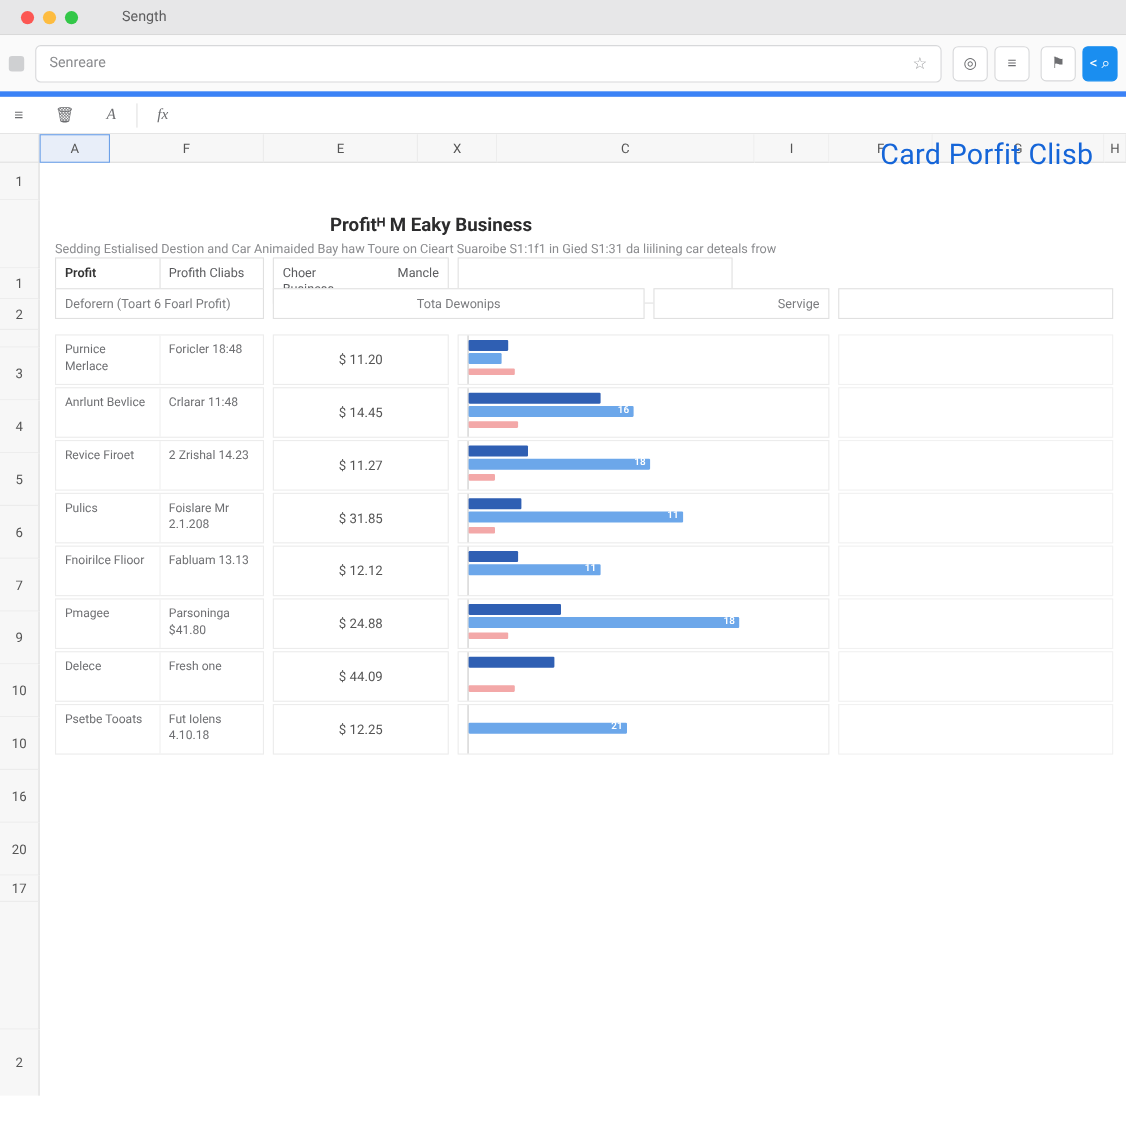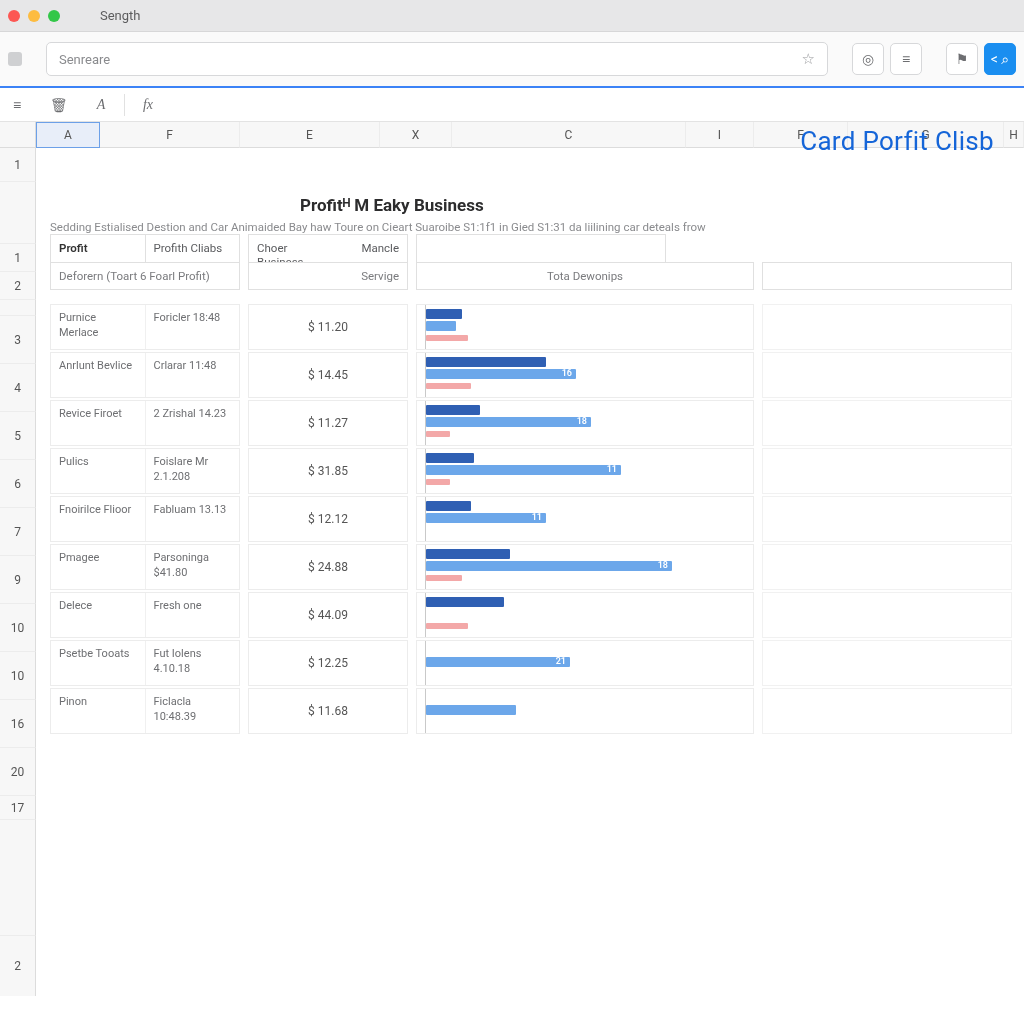--- a/index.html
+++ b/index.html
@@ -1,28 +1,28 @@
 <!DOCTYPE html>
 <html><head>
 <meta charset="utf-8">
 <style>
   *{box-sizing:border-box;margin:0;padding:0;font-family:-apple-system,BlinkMacSystemFont,"Segoe UI",Roboto,Arial,sans-serif}
   body{width:1024px;height:1024px;background:#fff;overflow:hidden;color:#333}
 
   
-  .titlebar{height:32px;background:#e7e7e8;display:flex;align-items:center;padding:0 8px;border-bottom:1px solid #d7d7d8}
+  .titlebar{height:32px;background:#e7e7e8;display:flex;align-items:center;padding:0 19px;border-bottom:1px solid #d7d7d8}
   .traffic{display:flex;gap:8px;margin-right:40px}
   .traffic span{width:12px;height:12px;border-radius:50%}
   .dot-red{background:#fc5753}
   .dot-yellow{background:#fdbc40}
   .dot-green{background:#33c748}
   .titlebar .title{font-size:13px;color:#5d5d5e}
 
   
-  .addrbar{height:56px;background:#fafafa;border-bottom:2px solid #3b82f6;display:flex;align-items:center;padding:0 8px;gap:24px}
+  .addrbar{height:56px;background:#fafafa;border-bottom:5px solid #3b82f6;display:flex;align-items:center;padding:0 8px;gap:10px}
   .addrbar .nav-icon{width:14px;height:14px;border-radius:3px;background:#cfd0d2}
   .omnibox{flex:1;height:34px;border:1px solid #d7d8da;border-radius:5px;display:flex;align-items:center;padding:0 12px;background:#fff;color:#8a8b8e;font-size:13px;justify-content:space-between}
   .omnibox .star{color:#9a9b9e;font-size:15px}
   .ext-group{display:flex;gap:6px}
   .ext-btn{width:32px;height:32px;border:1px solid #d7d8da;border-radius:5px;display:flex;align-items:center;justify-content:center;color:#6d6e71;font-size:14px;background:#fff}
   .ext-btn.primary{background:#1a8ef0;border-color:#1a8ef0;color:#fff}
 
   
   .fbar{height:34px;border-bottom:1px solid #e3e3e3;display:flex;align-items:center;padding:0 6px;gap:20px;color:#6c6d70;font-size:14px}
   .fbar .fbtn{width:22px;display:flex;justify-content:center}
@@ -185,22 +185,22 @@
       </div>
       <div class="cellbox seg2">
         <div class="c">Choer Business</div>
         <div class="c" style="text-align:right">Mancle</div>
       </div>
       <div class="cellbox seg4"></div>
     </div>
 
     <div class="subhdr">
       <div class="cellbox seg1">Deforern (Toart 6 Foarl Profit)</div>
+      <div class="cellbox seg3">Tota Dewonips</div>
       <div class="cellbox seg2">Servige</div>
-      <div class="cellbox seg3">Tota Dewonips</div>
       <div class="cellbox seg4"></div>
     </div>
 
     <div class="rows" id="rows">
         <div class="drow">
           <div class="seg seg1">
             <div class="c">Purnice Merlace</div>
             <div class="c">Foricler 18:48</div>
           </div>
           <div class="seg seg2">$ 11.20</div>
@@ -311,28 +311,16 @@
           </div>
           <div class="seg seg2">$ 12.25</div>
           <div class="seg seg3">
             <div class="axisline"></div>
             <div class="bar light" style="top:16px;width:144px">
               <span class="lbl">21</span>
             </div>
           </div>
           <div class="seg seg4"></div>
         </div>
-        <div class="drow">
-          <div class="seg seg1">
-            <div class="c">Pinon</div>
-            <div class="c">Ficlacla 10:48.39</div>
-          </div>
-          <div class="seg seg2">$ 11.68</div>
-          <div class="seg seg3">
-            <div class="axisline"></div>
-            <div class="bar light" style="top:16px;width:90px"></div>
-          </div>
-          <div class="seg seg4"></div>
-        </div>
       </div>
 
   </div>
 </div>
 
 </body></html>

